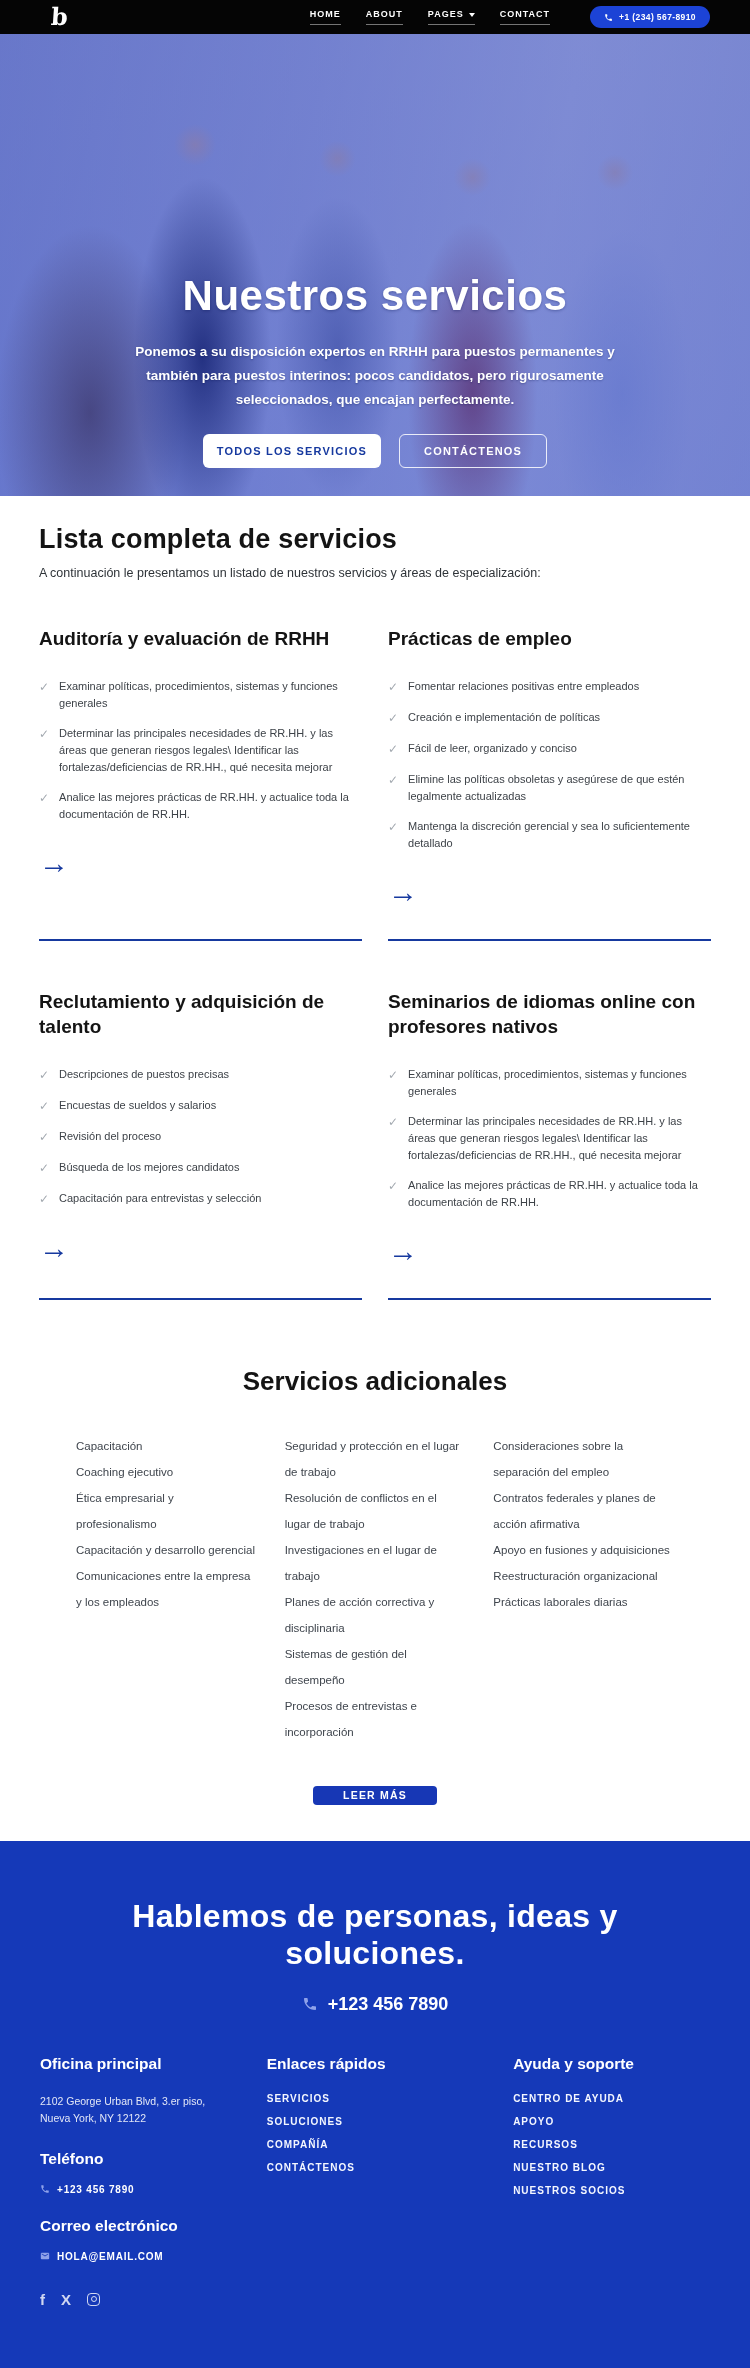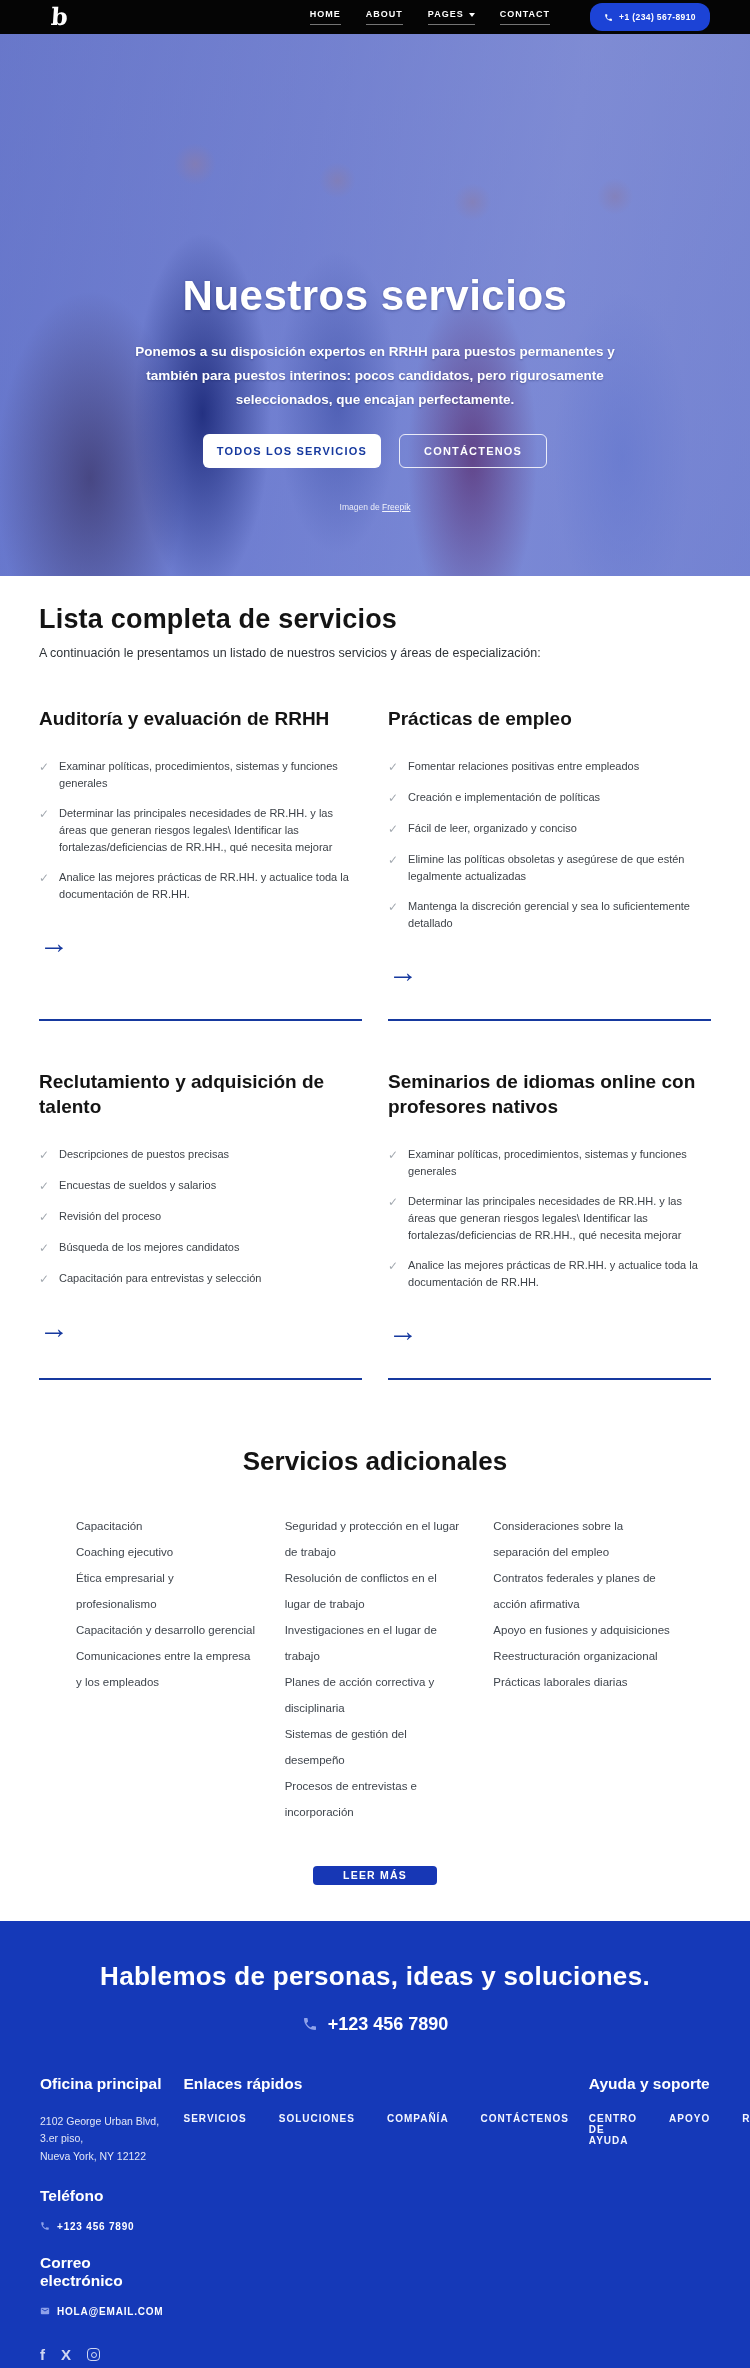--- a/index.html
+++ b/index.html
@@ -9,26 +9,26 @@
 
   
   .nav { height:34px; background:#050505; display:flex; align-items:center; padding:0 22px; flex:0 0 auto; }
   .logo { width:30px; height:30px; display:flex; align-items:center; justify-content:center; margin-left:22px; }
   .logo span { color:#fff; font-weight:bold; font-size:24px; line-height:1; font-family:"DejaVu Serif",serif; transform:skewX(-4deg); }
   .nav-links { display:flex; gap:25px; margin-left:auto; }
   .nav-link { color:#fff; font-size:9px; font-weight:bold; letter-spacing:1px; cursor:pointer;
               border-bottom:1px solid rgba(255,255,255,.45); padding-bottom:5px; display:flex; align-items:center; gap:5px;}
   .caret { width:0; height:0; border-left:3.5px solid transparent; border-right:3.5px solid transparent; border-top:4px solid #fff; margin-top:1px; }
   .nav-pill { margin-left:40px; margin-right:18px; background:#1c43d6; color:#fff; border:none; border-radius:12px;
-              height:28px; padding:0 14px; font-size:8.5px; font-weight:bold; letter-spacing:.4px;
+              height:22px; padding:0 14px; font-size:8.5px; font-weight:bold; letter-spacing:.4px;
               display:flex; align-items:center; gap:6px; cursor:pointer; font-family:inherit; }
   .nav-pill svg { width:9px; height:9px; fill:#fff; }
 
   
-  .hero { height:542px; flex:0 0 auto; position:relative; text-align:center; color:#fff;
+  .hero { height:462px; flex:0 0 auto; position:relative; text-align:center; color:#fff;
     background:
       linear-gradient(rgba(40,60,185,0.52), rgba(40,62,190,0.55)),
       radial-gradient(circle 30px at 26% 24%, rgba(230,195,175,.95), transparent 70%),
       radial-gradient(circle 26px at 45% 27%, rgba(230,200,180,.9), transparent 70%),
       radial-gradient(circle 27px at 63% 31%, rgba(235,205,185,.95), transparent 70%),
       radial-gradient(circle 26px at 82% 30%, rgba(235,205,185,.9), transparent 70%),
       radial-gradient(ellipse 95px 250px at 27% 70%, rgba(22,26,52,.95), transparent 72%),
       radial-gradient(ellipse 130px 260px at 12% 82%, rgba(100,70,45,.9), transparent 72%),
       radial-gradient(ellipse 85px 210px at 45% 68%, rgba(120,130,165,.9), transparent 72%),
       radial-gradient(ellipse 90px 240px at 63% 78%, rgba(160,62,60,.9), transparent 72%),
@@ -66,37 +66,37 @@
   .add-heading { margin-top:66px; text-align:center; font-size:26px; font-weight:bold; color:#141414; }
   .add-grid { margin:36px 50px 0; display:grid; grid-template-columns:1fr 1fr 1fr; column-gap:28px; min-height:288px; }
   .add-col { display:flex; flex-direction:column; }
   .add-item { font-size:11.5px; color:#3f454d; line-height:26px; }
   .read-more-wrap { text-align:center; margin:40px 0 36px; }
   .btn-read { background:#1737b5; color:#fff; border:none; border-radius:4px; height:19px; padding:0 30px;
               font-size:10.5px; font-weight:bold; letter-spacing:1.2px; cursor:pointer; font-family:inherit; }
 
   
   .footer { flex:1 1 auto; background:#1539b8; color:#fff; display:flex; flex-direction:column; padding:40px 40px 20px; }
-  .f-heading { text-align:center; font-size:26px; font-weight:bold; letter-spacing:.3px; }
+  .f-heading { text-align:center; font-size:32px; font-weight:bold; letter-spacing:.3px;margin-top:17px; }
   .f-sub { text-align:center; font-size:10.5px; font-weight:bold; margin-top:17px; color:#eef2ff; }
   .f-phone-big { display:flex; justify-content:center; align-items:center; gap:10px; margin-top:22px; cursor:pointer; }
   .f-phone-big svg { width:16px; height:16px; fill:#8fa2ea; }
   .f-phone-big span { font-size:18px; font-weight:bold; }
   .f-cols { display:grid; grid-template-columns:1.05fr 1.15fr 1fr; margin-top:40px; column-gap:20px; }
   .f-col-title { font-size:15.5px; font-weight:bold; margin-bottom:20px; }
   .f-addr { font-size:10.5px; color:rgba(255,255,255,.88); line-height:1.65; }
   .f-mini-title { font-size:15.5px; font-weight:bold; margin:22px 0 16px; }
   .f-row { display:flex; align-items:center; gap:7px; cursor:pointer; }
   .f-row svg { width:10px; height:10px; fill:#8fa2ea; }
   .f-row span { font-size:10px; font-weight:bold; letter-spacing:.8px; }
   .f-social { display:flex; gap:16px; margin-top:30px; align-items:center; }
   .f-social .glyph { color:rgba(255,255,255,.8); font-size:15px; font-weight:bold; cursor:pointer; line-height:1; }
   .insta { width:13px; height:13px; border:1.6px solid rgba(255,255,255,.8); border-radius:4px; position:relative; cursor:pointer; }
   .insta::after { content:""; position:absolute; left:2.8px; top:2.8px; width:4px; height:4px; border:1.4px solid rgba(255,255,255,.8); border-radius:50%; }
-  .f-links { display:flex; gap:32px; }
+  .f-links { display:flex; flex-direction:column; gap:12px; }
   .f-link { font-size:10px; font-weight:bold; letter-spacing:1px; cursor:pointer; color:#f4f7ff; }
 </style>
 </head>
 <body>
 
 <div id="page">
 
   <div class="nav">
     <div class="logo">
         <span>b</span>

